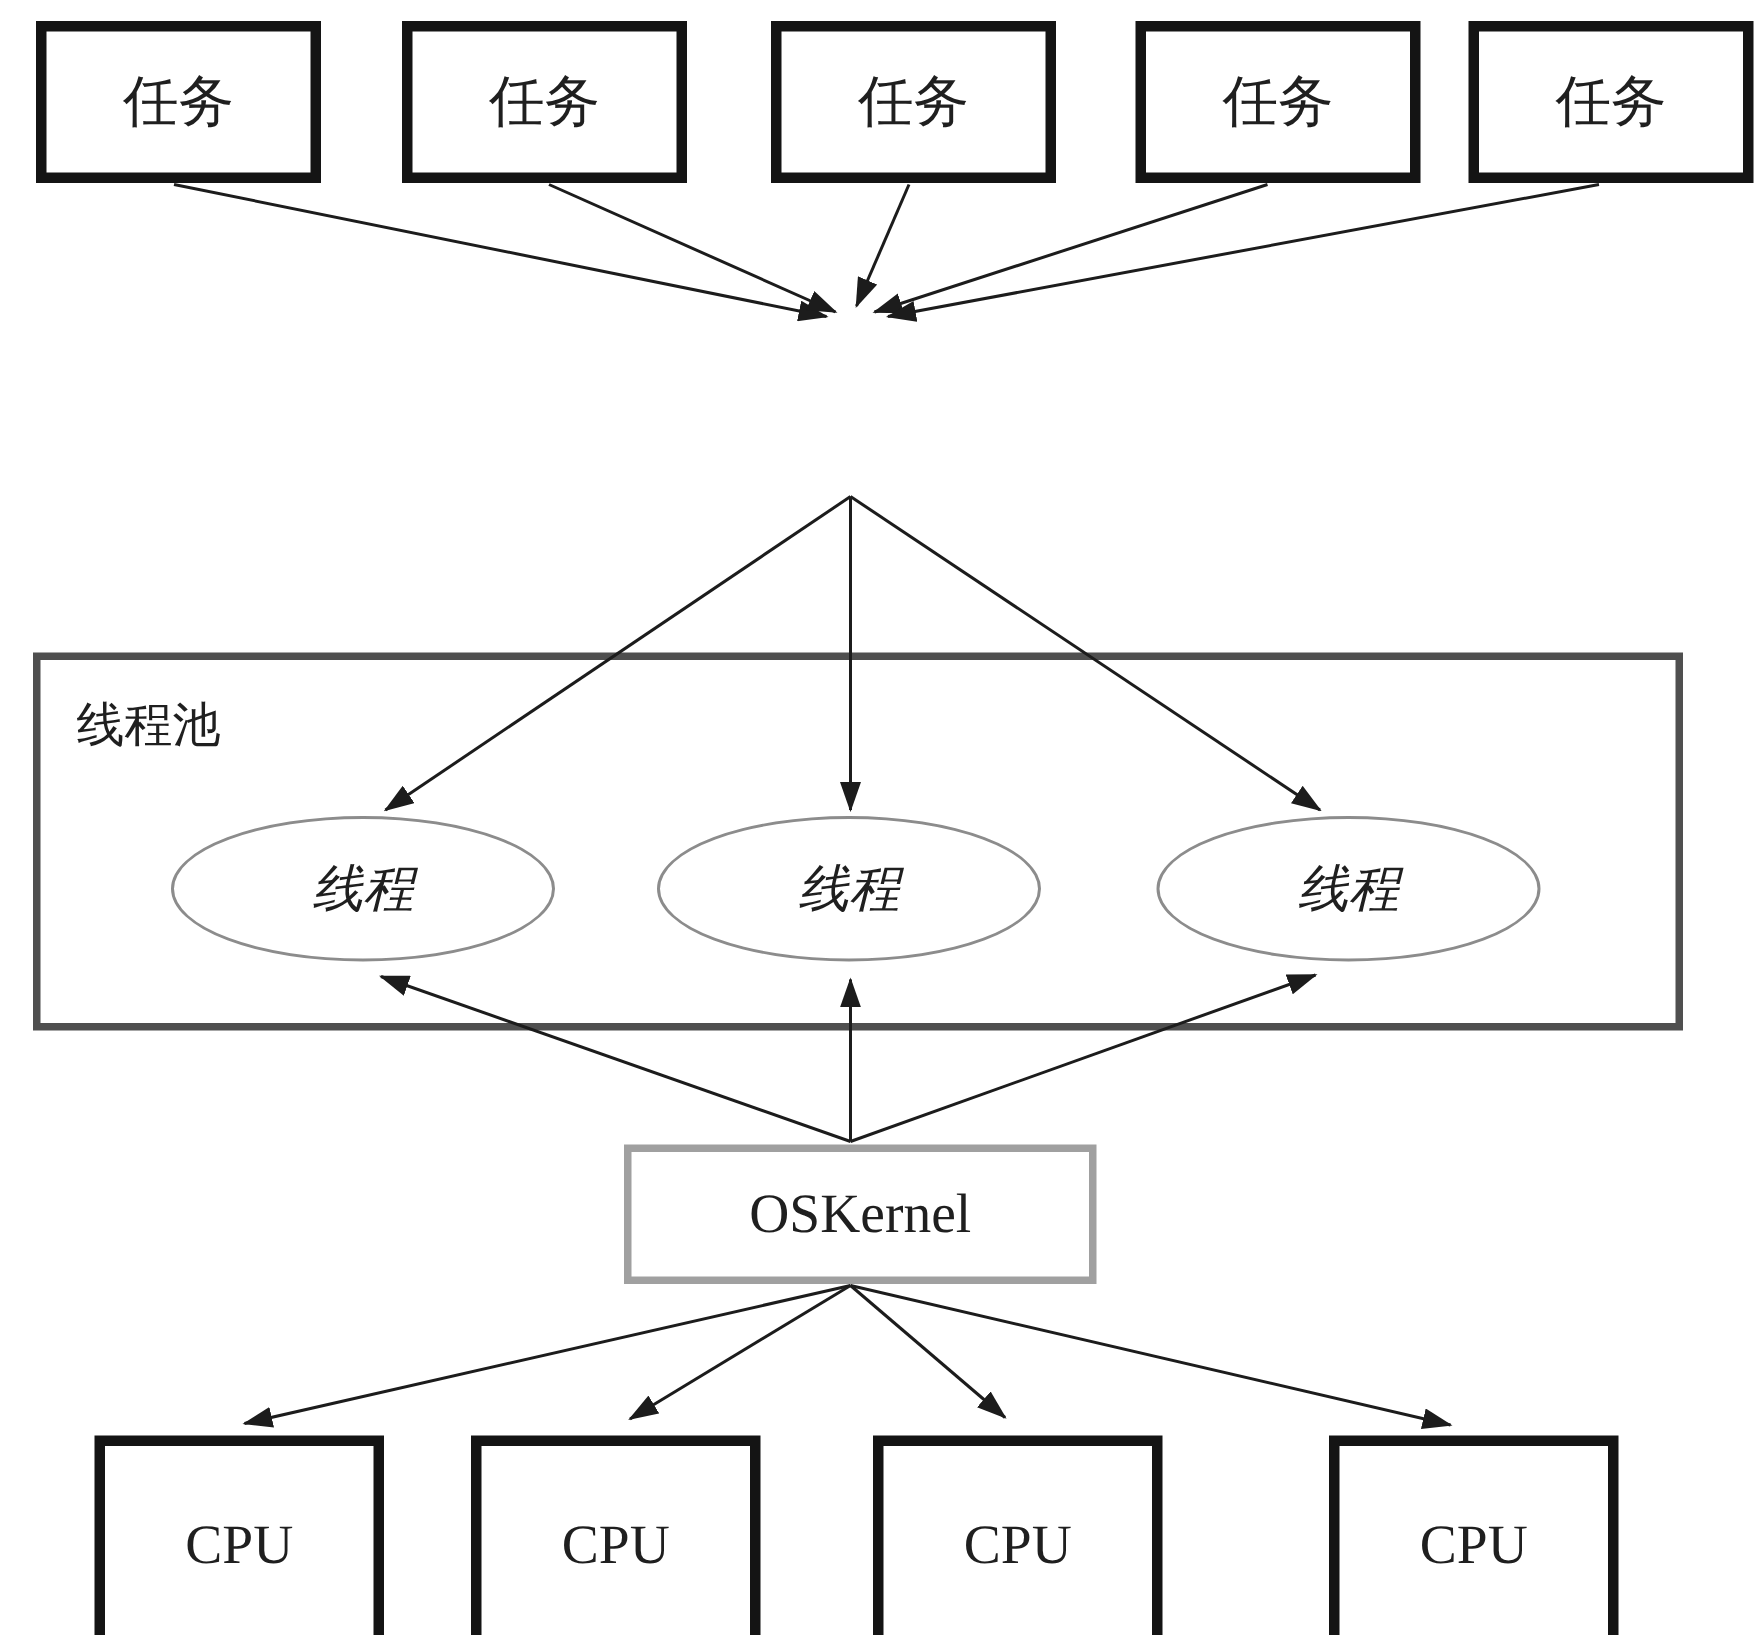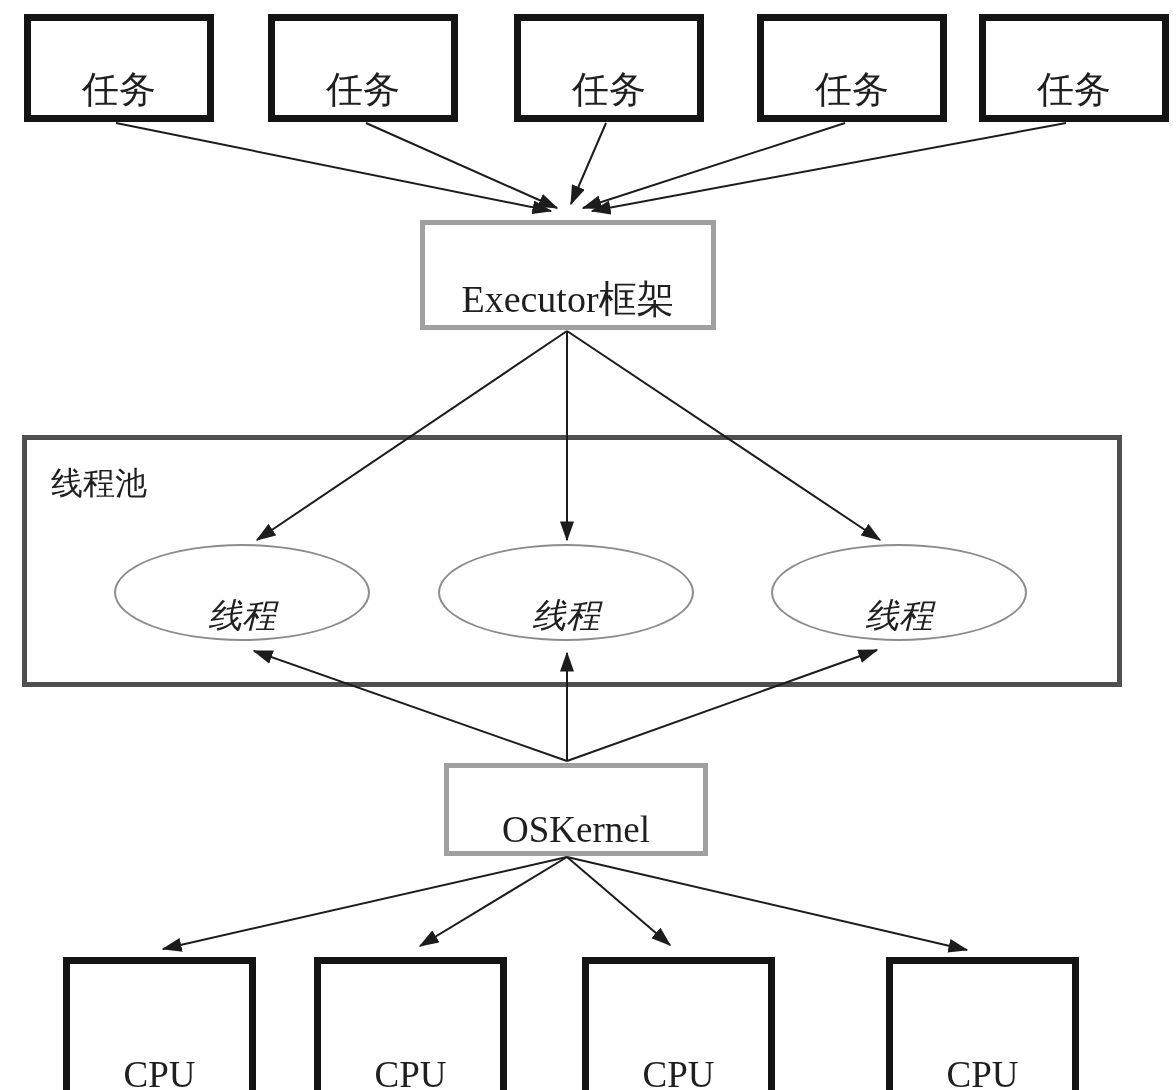--- a/index.html
+++ b/index.html
@@ -15,36 +15,36 @@
   #canvas{
     position:relative;
     width:1176px;height:1090px;
     background:var(--background);
     font-family:"Liberation Serif","DejaVu Serif",serif;
     color:var(--text);
     overflow:hidden;
   }
   .node{
     position:absolute;
-    display:flex;align-items:flex-end;justify-content:center;
+    display:flex;align-items:center;justify-content:center;
     background:#fff;
     box-sizing:border-box;
     text-align:center;
   }
   .task{
     width:190px;height:108px;top:14px;
     border:7px solid var(--node-border-black);
     font-size:37px;
   }
   .frame{
     border:5px solid var(--frame-border-gray);
     font-size:38px;
   }
   .executor{left:420px;top:220px;width:296px;height:110px;}
-  .oskernel{left:416px;top:763px;width:264px;height:93px;font-size:37px;margin-left:28px;}
+  .oskernel{left:416px;top:763px;width:315px;height:93px;font-size:37px;}
   .pool{
     position:absolute;
     left:22px;top:435px;width:1100px;height:252px;
     border:5px solid var(--pool-border-gray);
     box-sizing:border-box;background:#fff;
   }
   .pool-label{
     position:absolute;left:24px;top:22px;
     font-size:32px;color:var(--text);
   }
@@ -81,23 +81,20 @@
   <div class="node task" style="left:514px">
     <span>任务</span>
   </div>
   <div class="node task" style="left:757px">
     <span>任务</span>
   </div>
   <div class="node task" style="left:979px">
     <span>任务</span>
   </div>
 
-  <div class="node frame executor">
-    <span>Executor框架</span>
-  </div>
 
   <div class="pool">
     <span class="pool-label">线程池</span>
   </div>
 
   <div class="node thread" style="left:114px">
     <span>线程</span>
   </div>
   <div class="node thread" style="left:438px">
     <span>线程</span>

